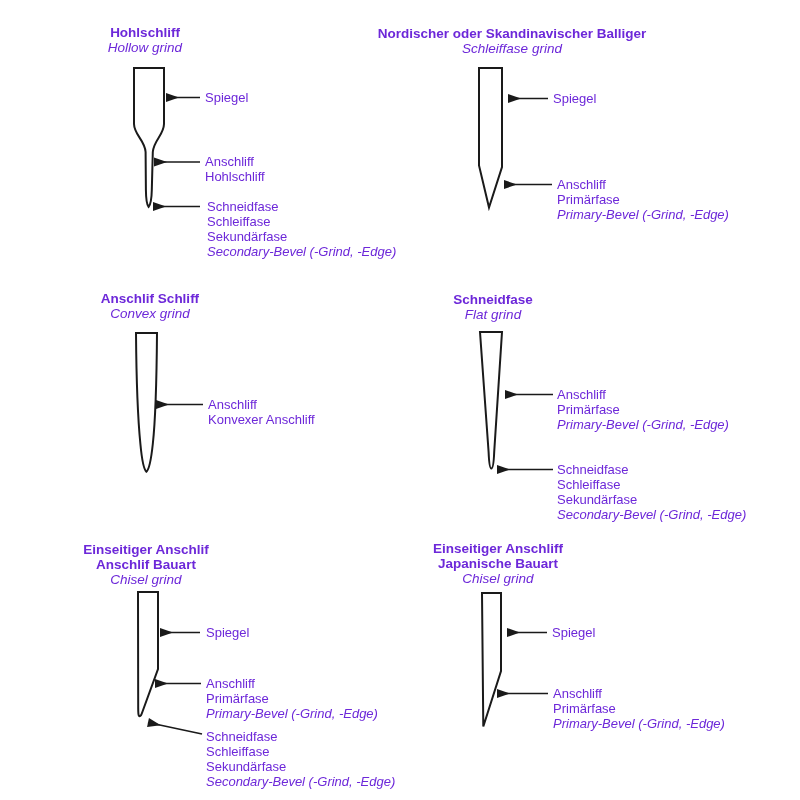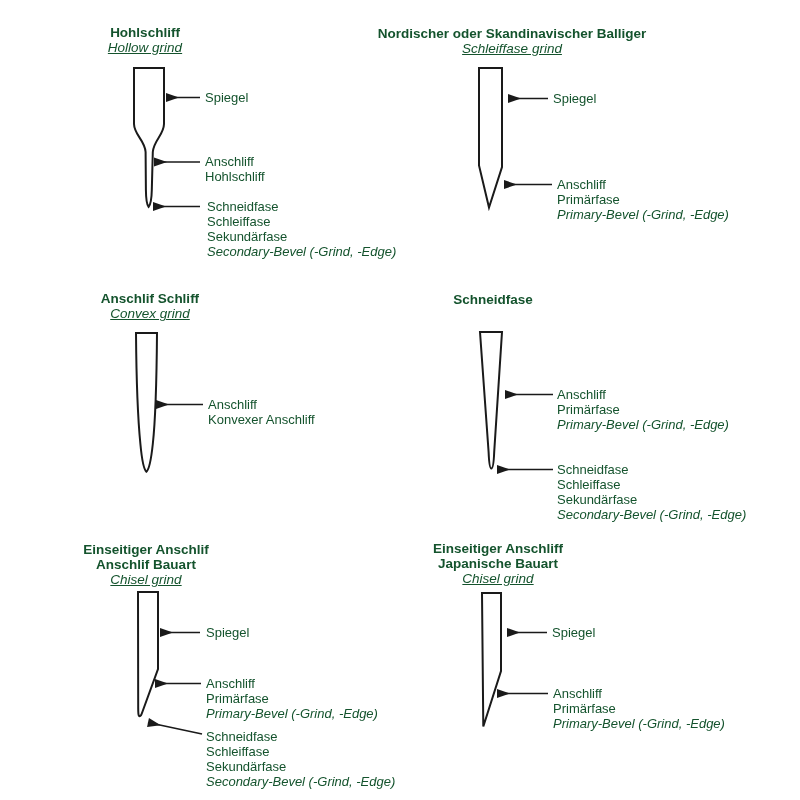--- a/index.html
+++ b/index.html
@@ -1,24 +1,24 @@
 <!DOCTYPE html>
 <html><head>
 <meta charset="utf-8">
 <style>
   html,body{margin:0;padding:0;background:#fff;}
   .canvas{
     position:relative;width:800px;height:800px;background:#ffffff;
-    font-family:"Liberation Sans","DejaVu Sans",sans-serif;color:#14532d;
+    font-family:"Liberation Sans","DejaVu Sans",sans-serif;color:#6d28d9;
     overflow:hidden;
   }
   .overlay{position:absolute;left:0;top:0;}
   .title-block{position:absolute;text-align:center;line-height:15px;}
   .t-bold{font-size:13.5px;font-weight:bold;white-space:nowrap;}
-  .t-italic{font-size:13.5px;font-style:italic;white-space:nowrap;text-decoration:underline;}
+  .t-italic{font-size:13.5px;font-style:italic;white-space:nowrap;}
   .callout{position:absolute;font-size:13px;line-height:15px;white-space:nowrap;}
   .callout .italic{font-style:italic;}
 </style>
 </head>
 <body>
 
 <div class="canvas">
 
   <svg class="overlay" width="800" height="800" viewBox="0 0 800 800">
     <defs>
@@ -104,20 +104,21 @@
     <div class="t-bold">Anschlif Schliff</div>
     <div class="t-italic">Convex grind</div>
   </div>
   <div class="callout" style="left:208px;top:397px;">
     <div>Anschliff</div>
     <div>Konvexer Anschliff</div>
   </div>
 
   <div class="title-block" style="left:383px;top:292px;width:220px;">
     <div class="t-bold">Schneidfase</div>
+    <div class="t-italic">Flat grind</div>
   </div>
   <div class="callout" style="left:557px;top:387px;">
     <div>Anschliff</div>
     <div>Primärfase</div>
     <div class="italic">Primary-Bevel (-Grind, -Edge)</div>
   </div>
   <div class="callout" style="left:557px;top:462px;">
     <div>Schneidfase</div>
     <div>Schleiffase</div>
     <div>Sekundärfase</div>

